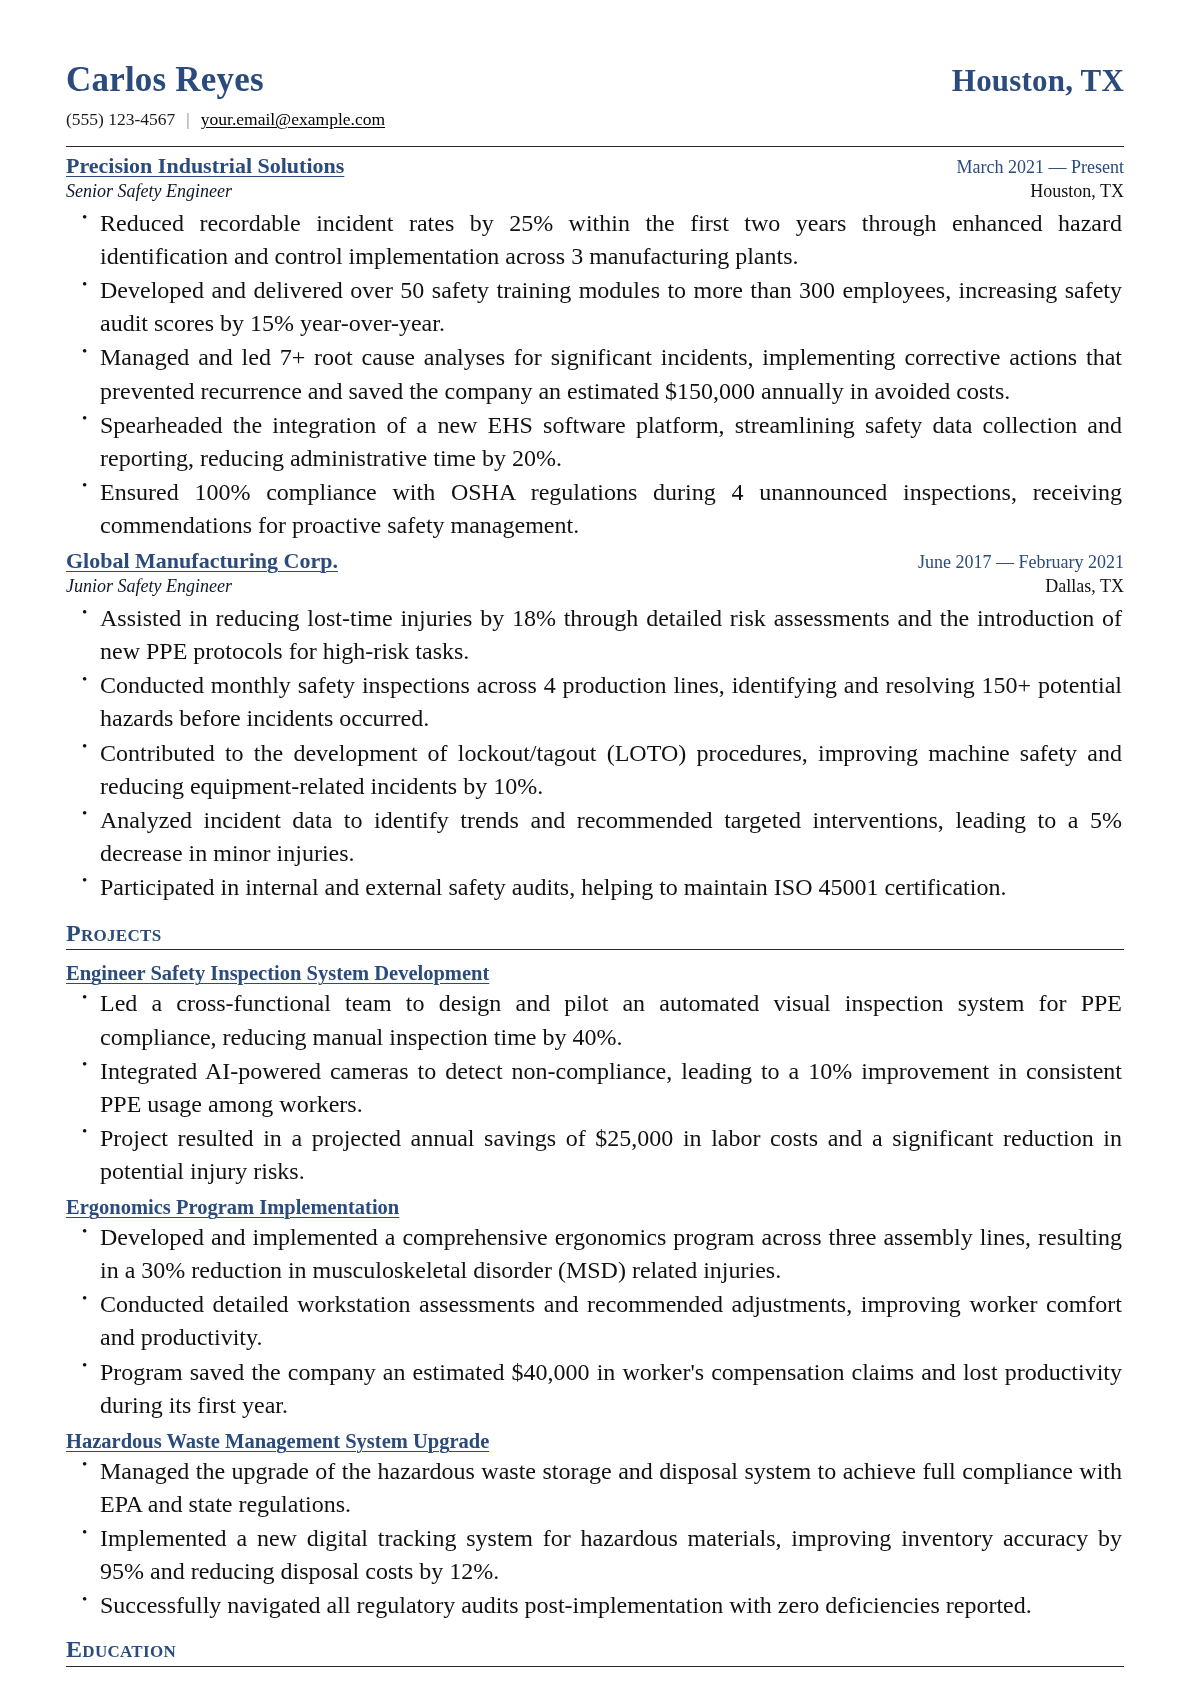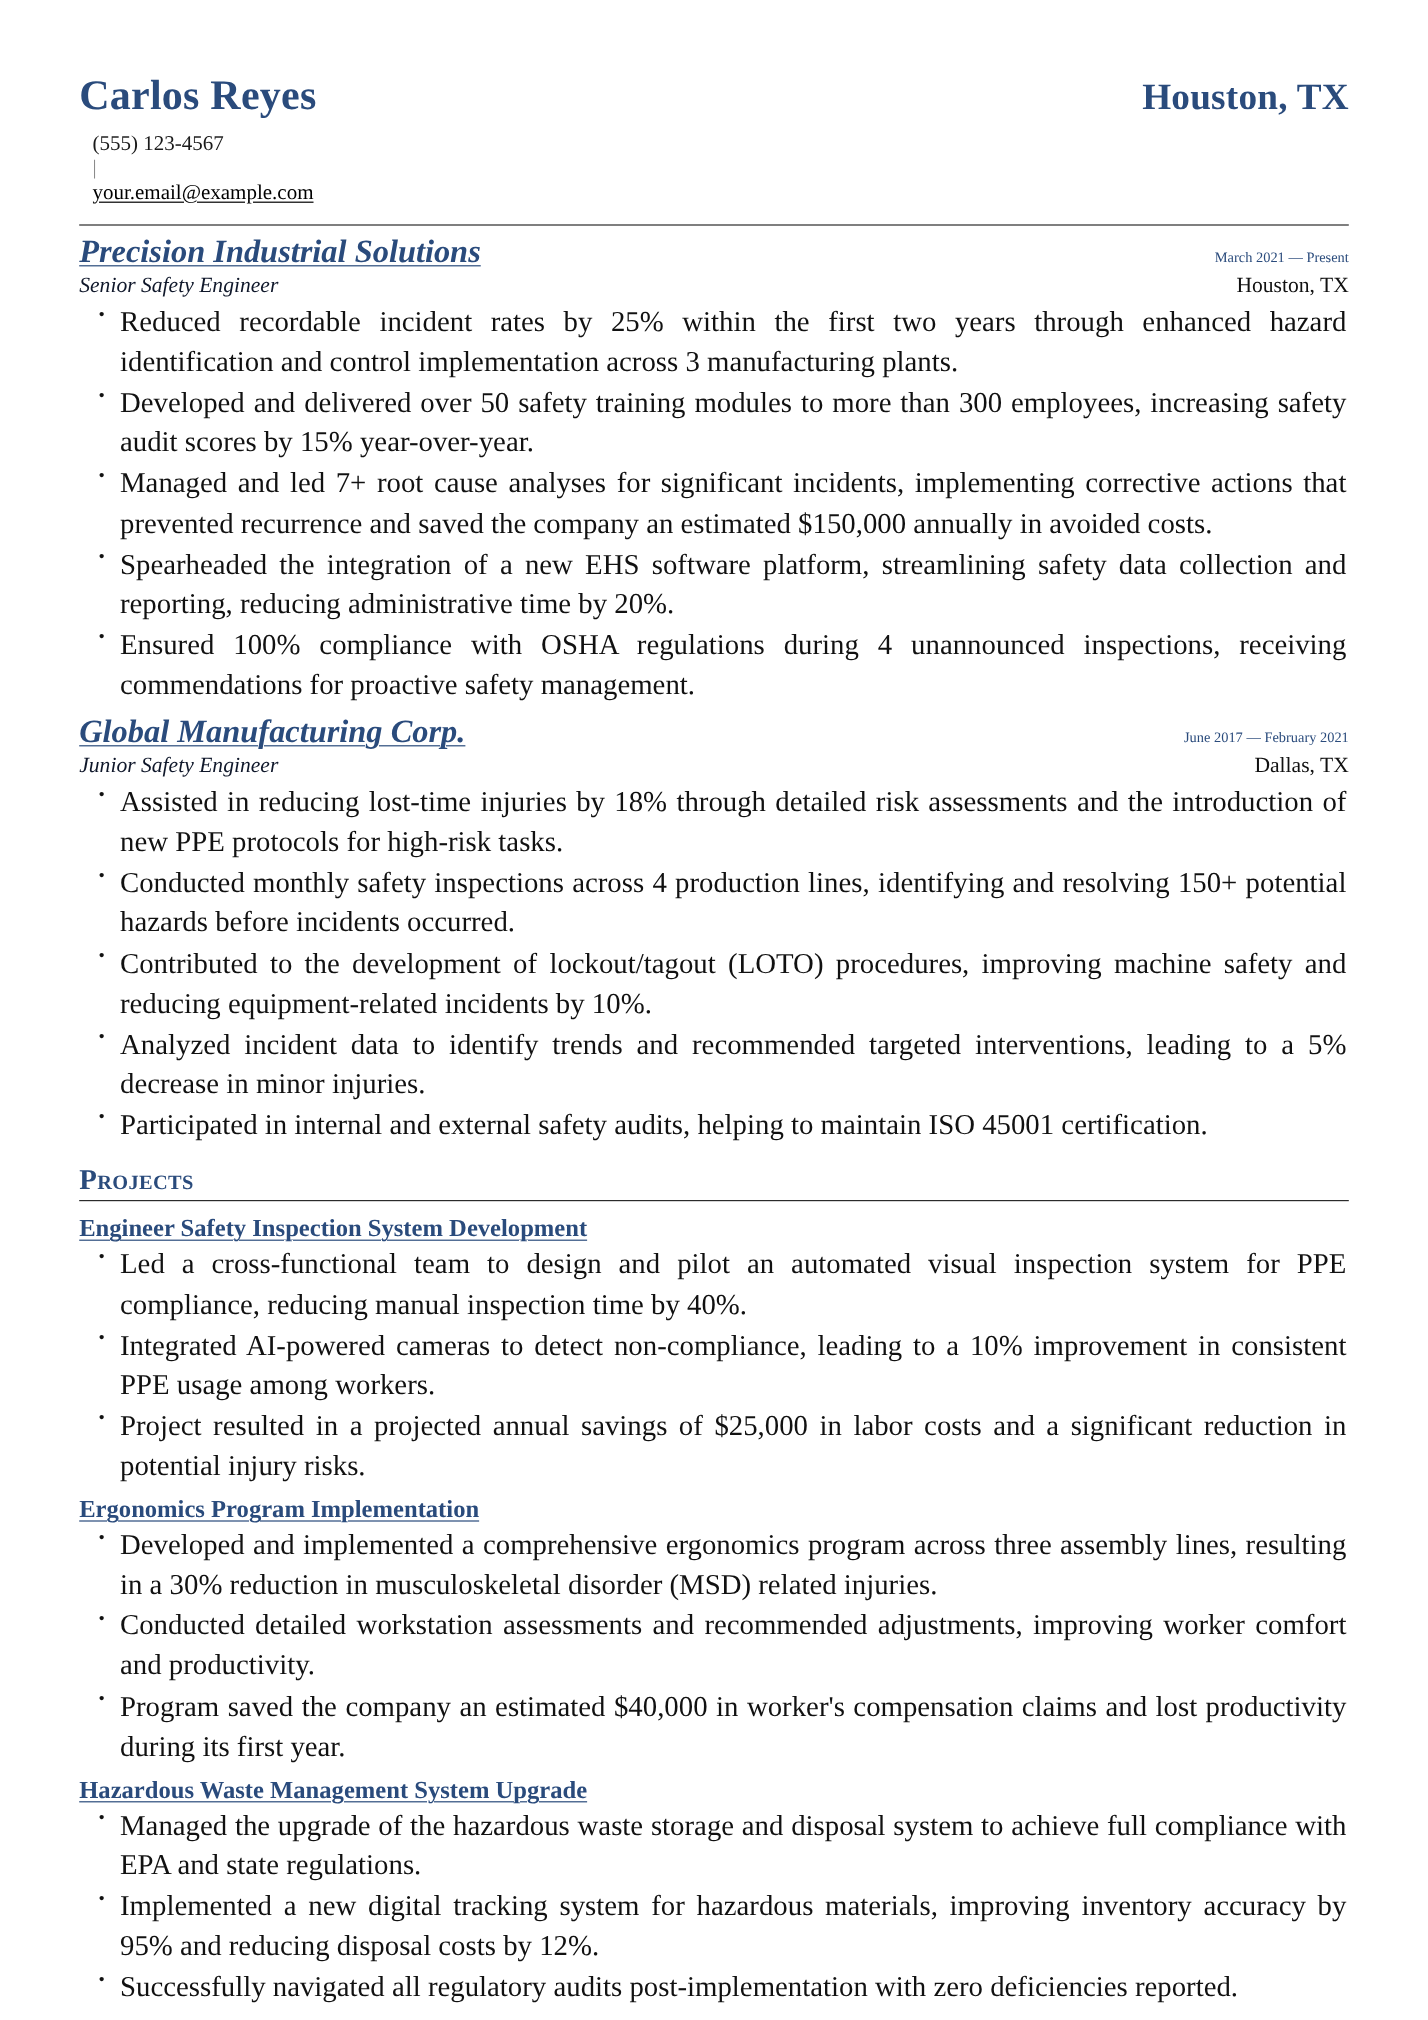--- a/index.html
+++ b/index.html
@@ -42,21 +42,20 @@
     color: #2a4b7c;
     letter-spacing: 0.2px;
   }
   .contact-row {
     margin-top: 10px;
     font-size: 17.5px;
     color: #1a1a1a;
     display: flex;
     align-items: baseline;
     gap: 0px;
-    flex-direction: column;
   }
   .contact-sep {
     color: #888;
     margin: 0 11px;
     font-size: 17px;
   }
   .email-link {
     color: #000000;
     text-decoration: underline;
     text-underline-offset: 2px;
@@ -83,30 +82,29 @@
   }
 
   
   .entry-head {
     display: flex;
     justify-content: space-between;
     align-items: baseline;
     margin-top: 6px;
   }
   .entry-title {
-    font-size: 27px;
+    font-size: 22px;
     font-weight: bold;
     color: #2a4b7c;
     text-decoration: underline;
     text-underline-offset: 3px;
     text-decoration-thickness: 1.4px;
-    font-style: italic;
   }
   .entry-date {
-    font-size: 12px;
+    font-size: 18px;
     color: #2a4b7c;
   }
   .entry-sub {
     display: flex;
     justify-content: space-between;
     align-items: baseline;
     margin-top: 2px;
   }
   .entry-role {
     font-size: 18px;

